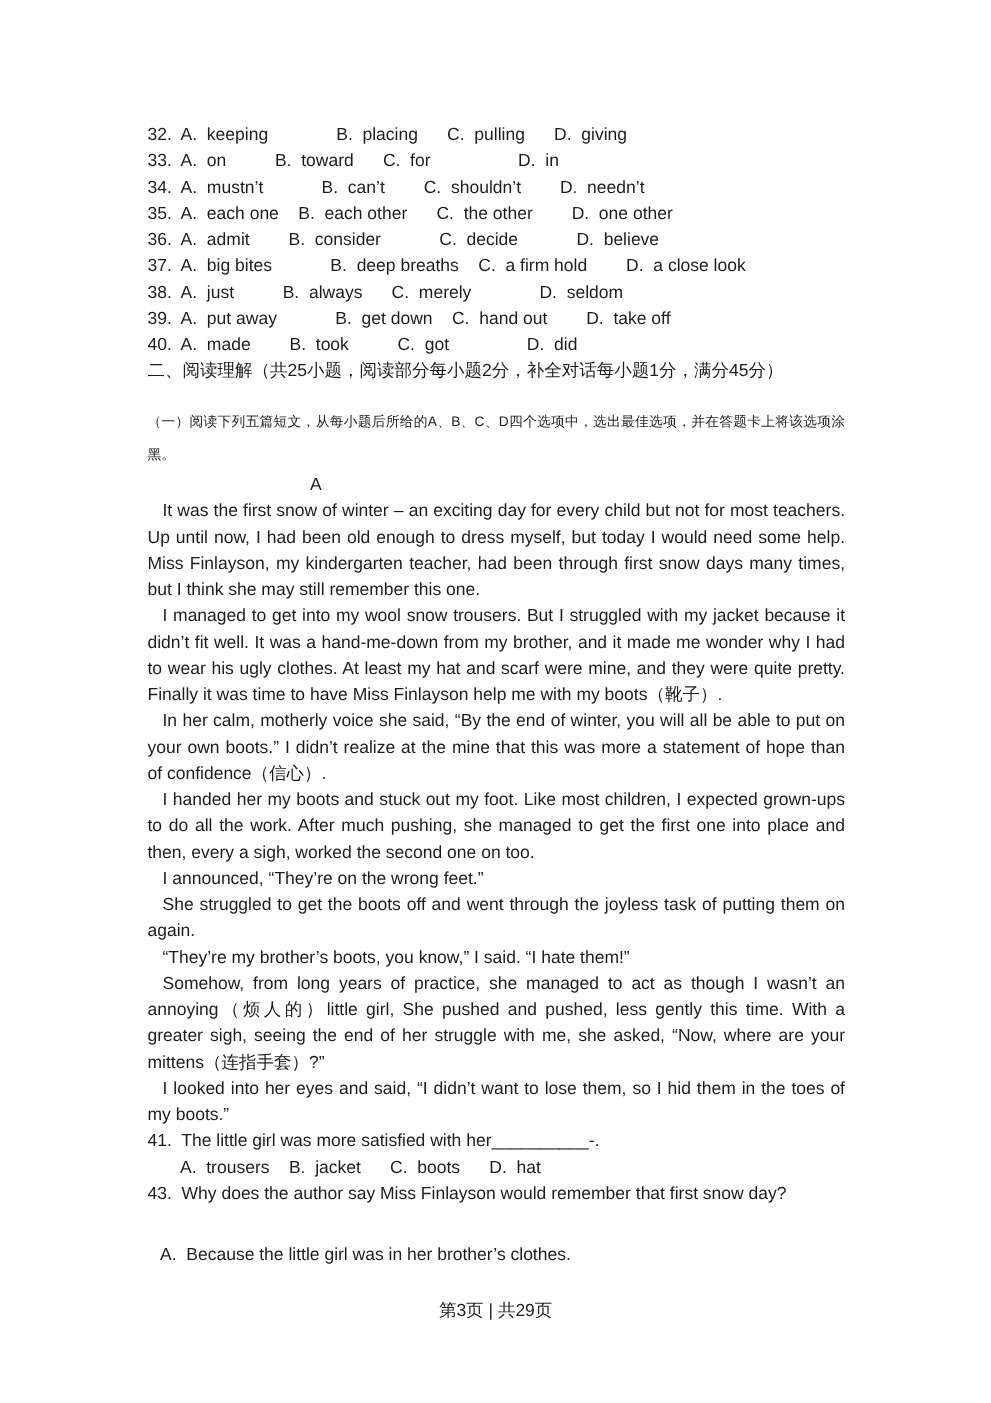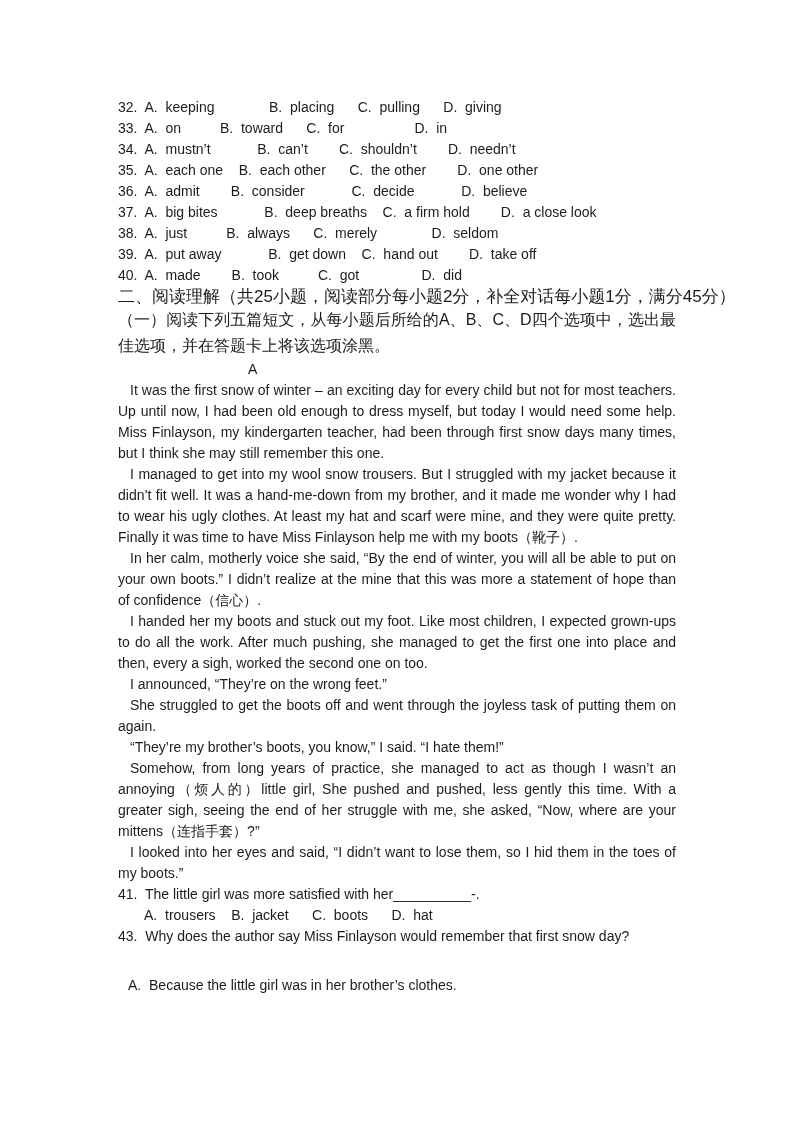--- a/index.html
+++ b/index.html
@@ -22,26 +22,27 @@
     position: absolute;
     left: 118px;
     top: 97px;
     width: 558px;
     font-size: 14px;
     line-height: 21px;
   }
   .cloze-row { white-space: pre-wrap; }
   .sec-title {
     white-space: nowrap;
-    font-size: 17px;
+    font-size: 14px;
   }
   .instruction {
+    margin-top: 18px;
     line-height: 26px;
     text-align: justify;
-    font-size: 16px;
+    font-size: 11px;
   }
   .passage-label {
     margin-left: 130px;
     line-height: 21px;
   }
   .para {
     margin: 0;
     text-align: justify;
     text-indent: 12px;
     line-height: 21px;
@@ -107,13 +108,14 @@
     </div>
 
 
     <div>
       <div class="q-stem">43.  Why does the author say Miss Finlayson would remember that first snow day?</div>
       <div class="q-opts small-indent">A.  Because the little girl was in her brother’s clothes.</div>
     </div>
 
   </div>
 
+  <div class="footer">第3页 | 共29页</div>
 </div>
 
 </body></html>

